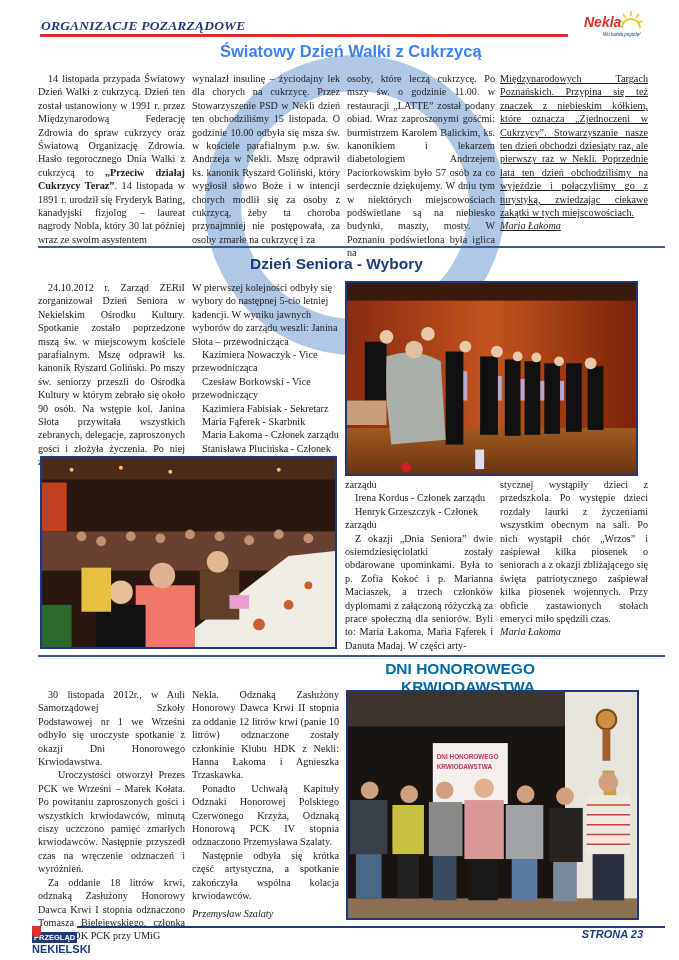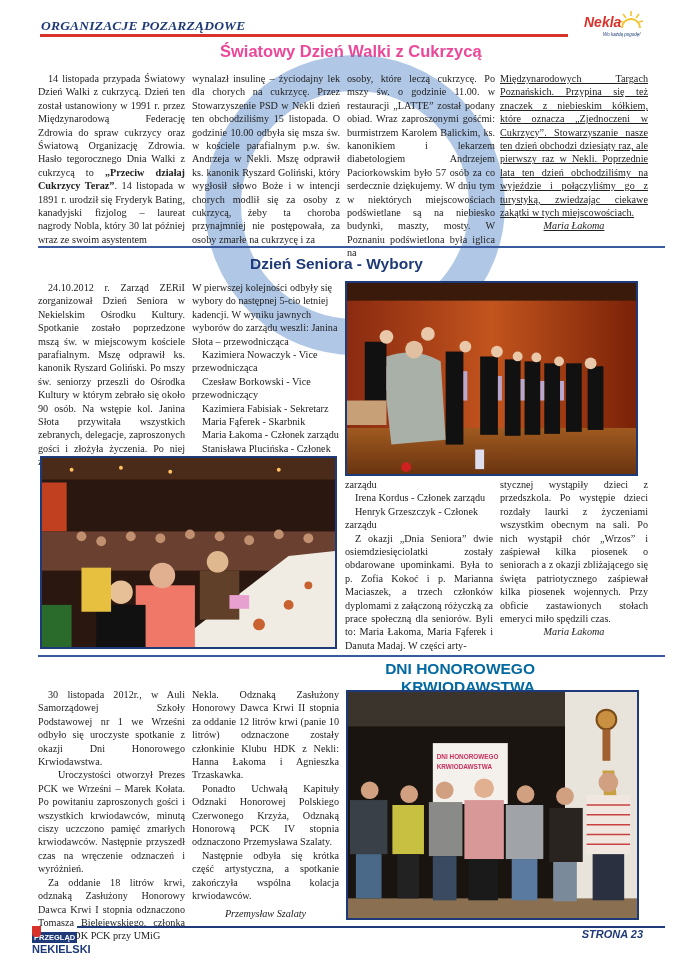--- a/index.html
+++ b/index.html
@@ -13,32 +13,32 @@
   }
   .header-rule { position: absolute; left: 40px; top: 34px; width: 528px; height: 3px; background: #d9322b; }
   .logo { position: absolute; left: 572px; top: 10px; width: 92px; height: 34px; }
   .logo .nekla { position: absolute; left: 12px; top: 4px; font-family: "Liberation Sans", sans-serif; font-style: italic; font-weight: bold; font-size: 14px; color: #d9322b; }
   .logo .slogan { position: absolute; left: 31px; top: 22px; font-family: "Liberation Sans", sans-serif; font-style: italic; font-size: 4.5px; color: #1f3a78; }
   .logo .sun { position: absolute; left: 46px; top: 0px; width: 26px; height: 20px; }
 
   .section-title {
     position: absolute; font-family: "Liberation Sans", sans-serif; font-weight: bold; text-align: center;
   }
-  .t1 { left: 220px; top: 42px; width: 440px; font-size: 16.5px; color: #ec4899; text-align: left; }
+  .t1 { left: 220px; top: 42px; width: 440px; font-size: 16.5px; color: #3b82f6; text-align: left; }
   .t2 { left: 220px; top: 255px; width: 260px; font-size: 15.5px; color: #1f3a78; text-align: left; padding-left: 30px; }
   .t3 { left: 215px; top: 660px; width: 320px; font-size: 15.5px; color: #0369a1; text-align: right; padding-left: 38px; }
 
   .rule-blue { position: absolute; height: 2px; background: #3a5aa0; }
 
   .col {
     position: absolute; font-size: 10.2px; line-height: 13.4px; text-align: justify; color: #222;
   }
   .col p { text-indent: 10px; }
   .col p.noind { text-indent: 0; }
-  .col .sig { text-align: center; font-style: italic; text-indent: 0; }
+  .col .sig { text-align: left; font-style: italic; text-indent: 0; }
   .col b { font-weight: bold; }
 
   .ring {
     position: absolute; left: 205px; top: 55px; width: 300px; height: 300px;
     border-radius: 50%; border: 36px solid rgba(80, 130, 200, 0.45);
   }
 
   .photo { position: absolute; border: 2px solid #1f3a78; overflow: hidden; }
   .photo svg { width: 100%; height: 100%; display: block; }
 

